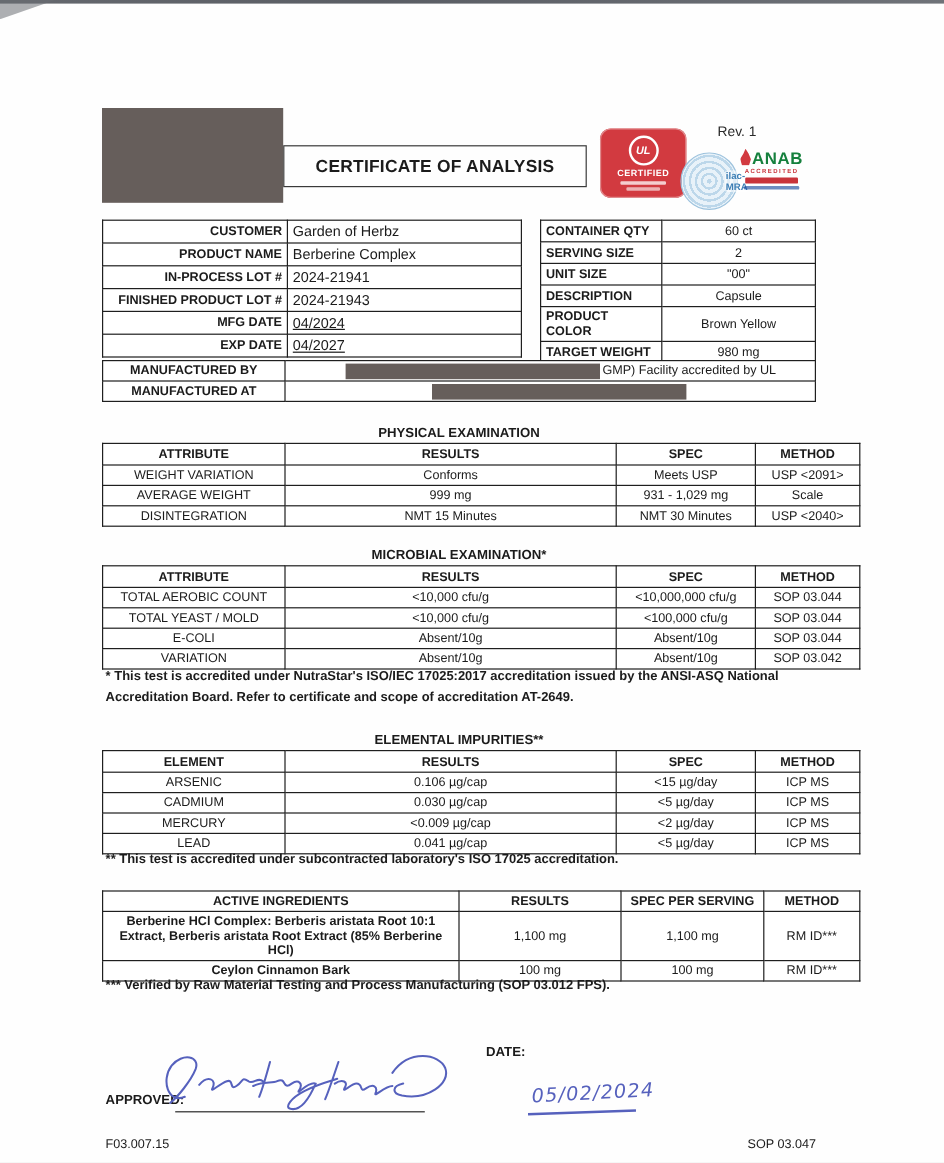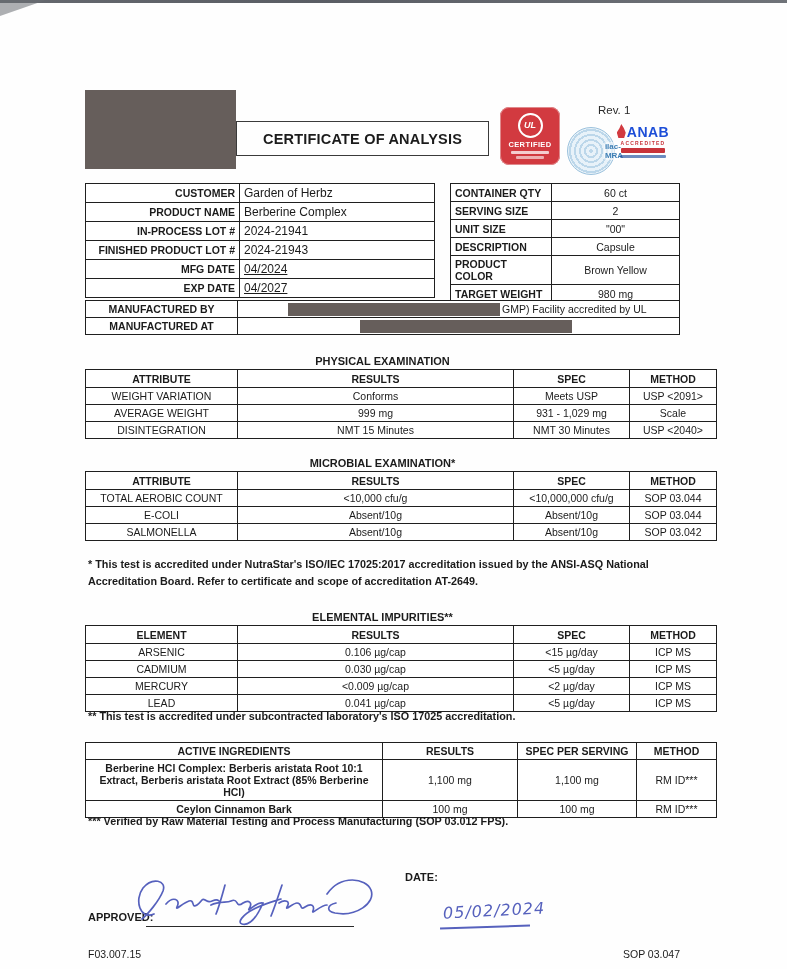--- a/index.html
+++ b/index.html
@@ -15,42 +15,42 @@
   .redact{background:#665e5b;}
   .logo-redact{position:absolute;left:85px;top:90px;width:151px;height:79px;z-index:3;}
   .title-box{
     position:absolute;left:236px;top:121px;width:251px;height:33px;z-index:2;
     border:1.5px solid #3a3a3a;display:flex;align-items:center;justify-content:center;
   }
   .title-box span{font-weight:bold;font-size:14.5px;letter-spacing:.2px;}
   .rev{position:absolute;left:598px;top:104px;font-size:11.5px;color:#2a2a2a;}
 
   .ul-badge{
-    position:absolute;left:500px;top:107px;width:60px;height:58px;background:#d23a40;
+    position:absolute;left:500px;top:107px;width:72px;height:58px;background:#d23a40;
     border-radius:9px;display:flex;flex-direction:column;align-items:center;justify-content:center;gap:2px;
     box-shadow:0 0 0 1px #e08a8d inset;
   }
   .ul-circle{width:21px;height:21px;border:2px solid #fff;border-radius:50%;display:flex;align-items:center;justify-content:center;}
   .ul-circle span{color:#fff;font-weight:bold;font-style:italic;font-size:9px;line-height:1;}
   .ul-cert{color:#fff;font-weight:bold;font-size:7.5px;letter-spacing:.4px;}
   .ul-fine{width:38px;height:3px;background:rgba(255,255,255,.75);border-radius:1px;}
   .ul-fine2{width:28px;height:2.5px;background:rgba(255,255,255,.6);border-radius:1px;}
 
   .ilac{
     position:absolute;left:567px;top:127px;width:46px;height:46px;border-radius:50%;
     background:
       repeating-radial-gradient(circle at 50% 50%, #bcd7ea 0 2px, #e8f2f9 2px 5px);
     border:1px solid #9cc2dd;display:flex;align-items:center;justify-content:center;
   }
   .ilac span{font-size:8px;font-weight:bold;color:#3e7fb5;background:rgba(255,255,255,.55);padding:0 1px;border-radius:2px;margin-left:46px;}
 
   .anab{position:absolute;left:615px;top:124px;width:56px;height:52px;display:flex;flex-direction:column;align-items:center;}
   .anab-top{display:flex;align-items:flex-end;gap:1px;}
   .anab-flame{width:9px;height:14px;background:#d23a40;clip-path:polygon(50% 0,78% 28%,100% 62%,82% 100%,18% 100%,0 60%,30% 30%);margin-bottom:1px;}
-  .anab-name{font-size:14px;font-weight:bold;color:#1d4ed8;letter-spacing:.5px;line-height:1;}
+  .anab-name{font-size:14px;font-weight:bold;color:#15803d;letter-spacing:.5px;line-height:1;}
   .anab-sub{font-size:5px;font-weight:bold;color:#c8333a;letter-spacing:1.2px;margin-top:1px;}
   .anab-bar{width:44px;height:5px;background:#c8333a;margin-top:2px;border-radius:1px;}
   .anab-fine{width:46px;height:3px;background:#1d4f9e;opacity:.65;margin-top:2px;border-radius:1px;}
 
   
   table{border-collapse:collapse;table-layout:fixed;}
   td,th{border:1.5px solid #1f1f1f;font-size:10.5px;font-weight:bold;padding:2px 4px;overflow:hidden;}
   .tbl{position:absolute;background:#fff;}
 
   .info-left{left:85px;top:183px;width:350px;}
@@ -269,27 +269,33 @@
       <td class="c2">SPEC</td>
       <td class="c3">METHOD</td>
     </tr>
     <tr class="body">
       <td class="c0">TOTAL AEROBIC COUNT</td>
       <td class="c1">&lt;10,000 cfu/g</td>
       <td class="c2">&lt;10,000,000 cfu/g</td>
       <td class="c3">SOP 03.044</td>
     </tr>
     <tr class="body">
+      <td class="c0">TOTAL YEAST / MOLD</td>
+      <td class="c1">&lt;10,000 cfu/g</td>
+      <td class="c2">&lt;100,000 cfu/g</td>
+      <td class="c3">SOP 03.044</td>
+    </tr>
+    <tr class="body">
       <td class="c0">E-COLI</td>
       <td class="c1">Absent/10g</td>
       <td class="c2">Absent/10g</td>
       <td class="c3">SOP 03.044</td>
     </tr>
     <tr class="body">
-      <td class="c0">SALMONELLA</td>
+      <td class="c0">VARIATION</td>
       <td class="c1">Absent/10g</td>
       <td class="c2">Absent/10g</td>
       <td class="c3">SOP 03.042</td>
     </tr>
   </tbody>
     </table>
   <div class="footnote" style="top:556px;">* This test is accredited under NutraStar's ISO/IEC 17025:2017 accreditation issued by the ANSI-ASQ National Accreditation Board. Refer to certificate and scope of accreditation AT-2649.</div>
 
   <div class="sec-title" style="top:611px;">ELEMENTAL IMPURITIES**</div>
   <table class="tbl exam" style="left:85px;top:625px;width:595px;">

